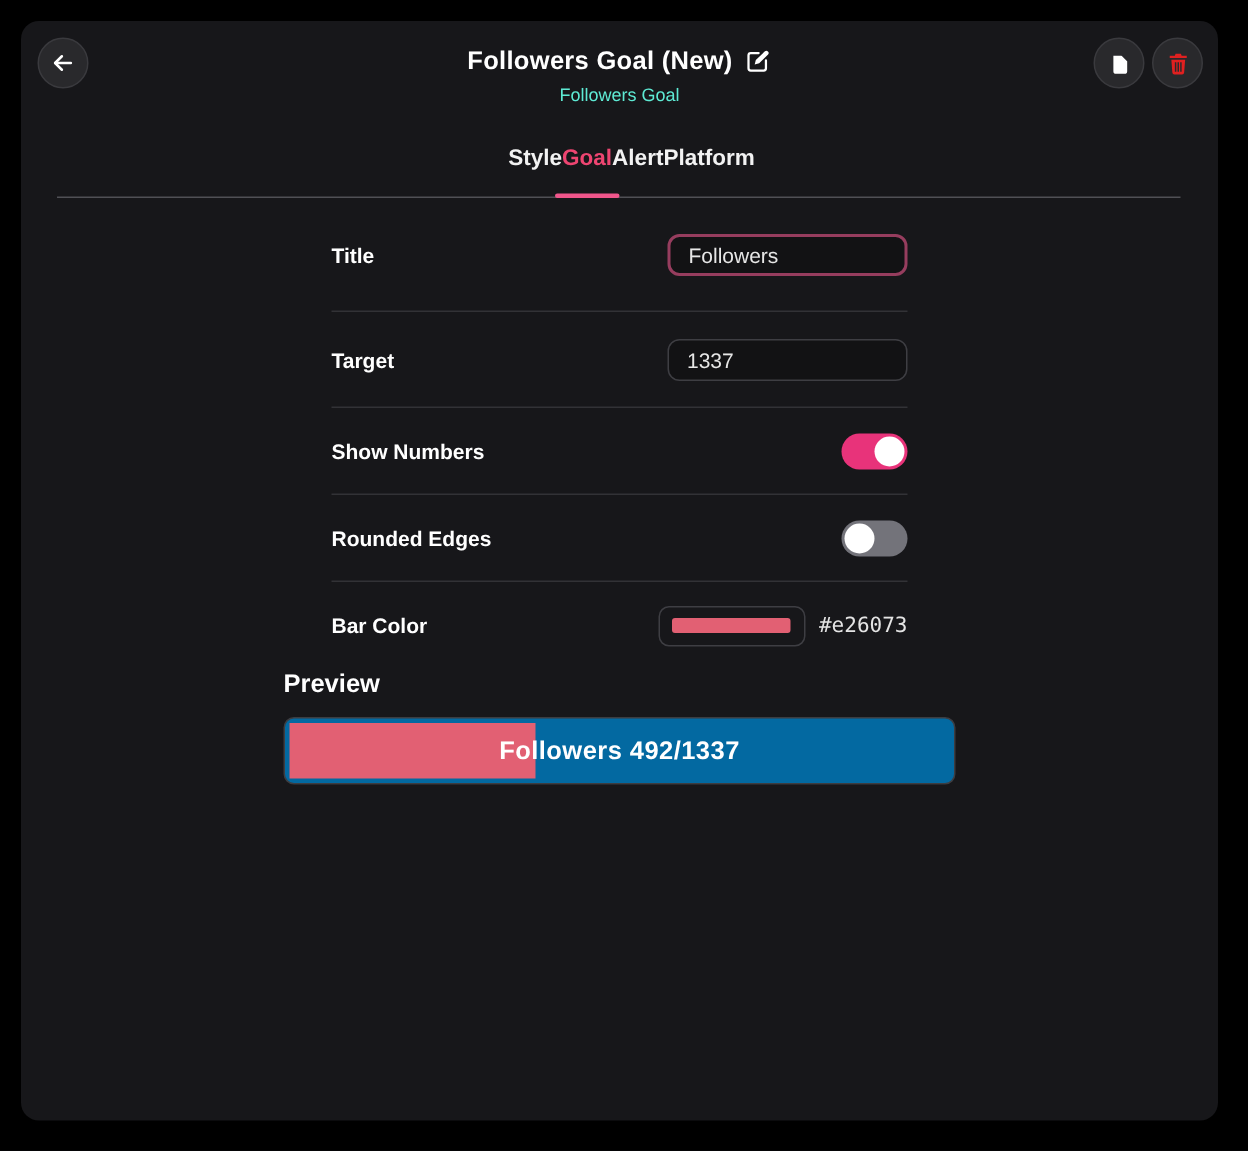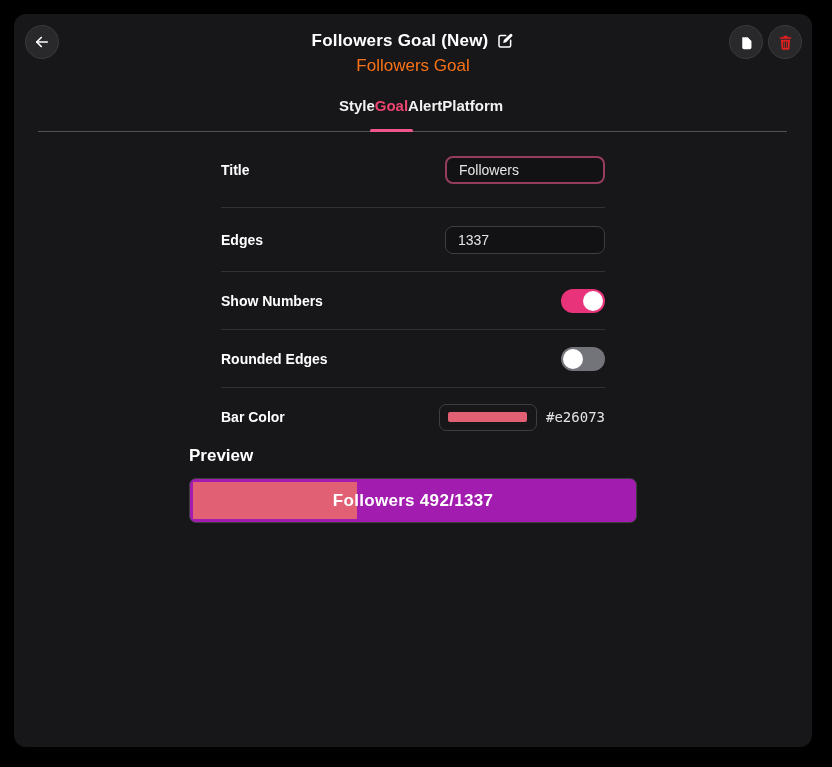--- a/index.html
+++ b/index.html
@@ -15,21 +15,21 @@
     width:34px; height:34px; border-radius:50%;
     background:#29292c; border:1px solid #3a3a3e;
     display:flex; align-items:center; justify-content:center;
     cursor:pointer;
   }
   .back-btn { position:absolute; left:11px; top:11px; }
   .header-actions { position:absolute; right:10px; top:11px; display:flex; gap:5px; }
   .title-stack { position:absolute; left:0; right:0; top:17px; text-align:center; }
   .title-row { display:inline-flex; align-items:center; gap:8px; }
   .page-title { font-size:17px; font-weight:bold; color:#ffffff; letter-spacing:.2px; }
-  .subtitle { font-size:17px; color:#f97316; margin-top:5px; }
+  .subtitle { font-size:12px; color:#5eead4; margin-top:5px; }
 
   
   .tabs { position:absolute; top:82px; left:16px; right:0; display:flex; justify-content:center; }
   .tab { position:relative; font-size:15px; font-weight:bold; color:#f2f2f2; cursor:pointer; line-height:20px; }
   .tab.active { color:#ee4571; }
   .tab.active::after {
     content:''; position:absolute; left:-5px; right:-5px; top:33px; height:3px;
     background:#f0568b; border-radius:2px; z-index:2;
   }
   .tabs-divider { position:absolute; top:117px; left:24px; right:25px; height:1px; background:#505055; }
@@ -60,21 +60,21 @@
     width:98px; height:27px; border:1px solid #3e3e43; border-radius:7px;
     background:transparent; display:flex; align-items:center; justify-content:center; cursor:pointer;
   }
   .swatch-fill { width:79px; height:10px; border-radius:2px; background:#e26073; }
   .hex-label { margin-left:9px; font-family:"DejaVu Sans Mono", monospace; font-size:14px; color:#e4e4e4; }
 
   
   .preview { position:absolute; top:432px; left:175px; width:448px; }
   .preview-heading { font-size:17px; font-weight:bold; color:#ffffff; margin-bottom:12px; }
   .preview-bar {
-    position:relative; height:45px; background:#a21caf;
+    position:relative; height:45px; background:#0369a1;
     border:1.5px solid #3d3d41; border-radius:7px; overflow:hidden;
   }
   .preview-fill { position:absolute; left:3px; top:3px; bottom:3px; width:36.8%; background:#e26073; }
   .preview-text {
     position:absolute; left:0; right:0; top:0; bottom:0;
     display:flex; align-items:center; justify-content:center;
     font-size:17px; font-weight:600; color:#ffffff; letter-spacing:.3px;
   }
 
   svg { display:block; }
@@ -127,21 +127,21 @@
   <div class="tabs-divider"></div>
 
   <div class="form">
 
     <div class="row h76">
       <span class="row-label">Title</span>
       <input class="text-input focused" type="text" value="Followers" style="">
     </div>
 
     <div class="row h64">
-      <span class="row-label">Edges</span>
+      <span class="row-label">Target</span>
       <input class="text-input" type="text" value="1337" style="">
     </div>
 
     <div class="row h58">
       <span class="row-label">Show Numbers</span>
       <div class="toggle on">
           <div class="knob"></div>
         </div>
     </div>
 

